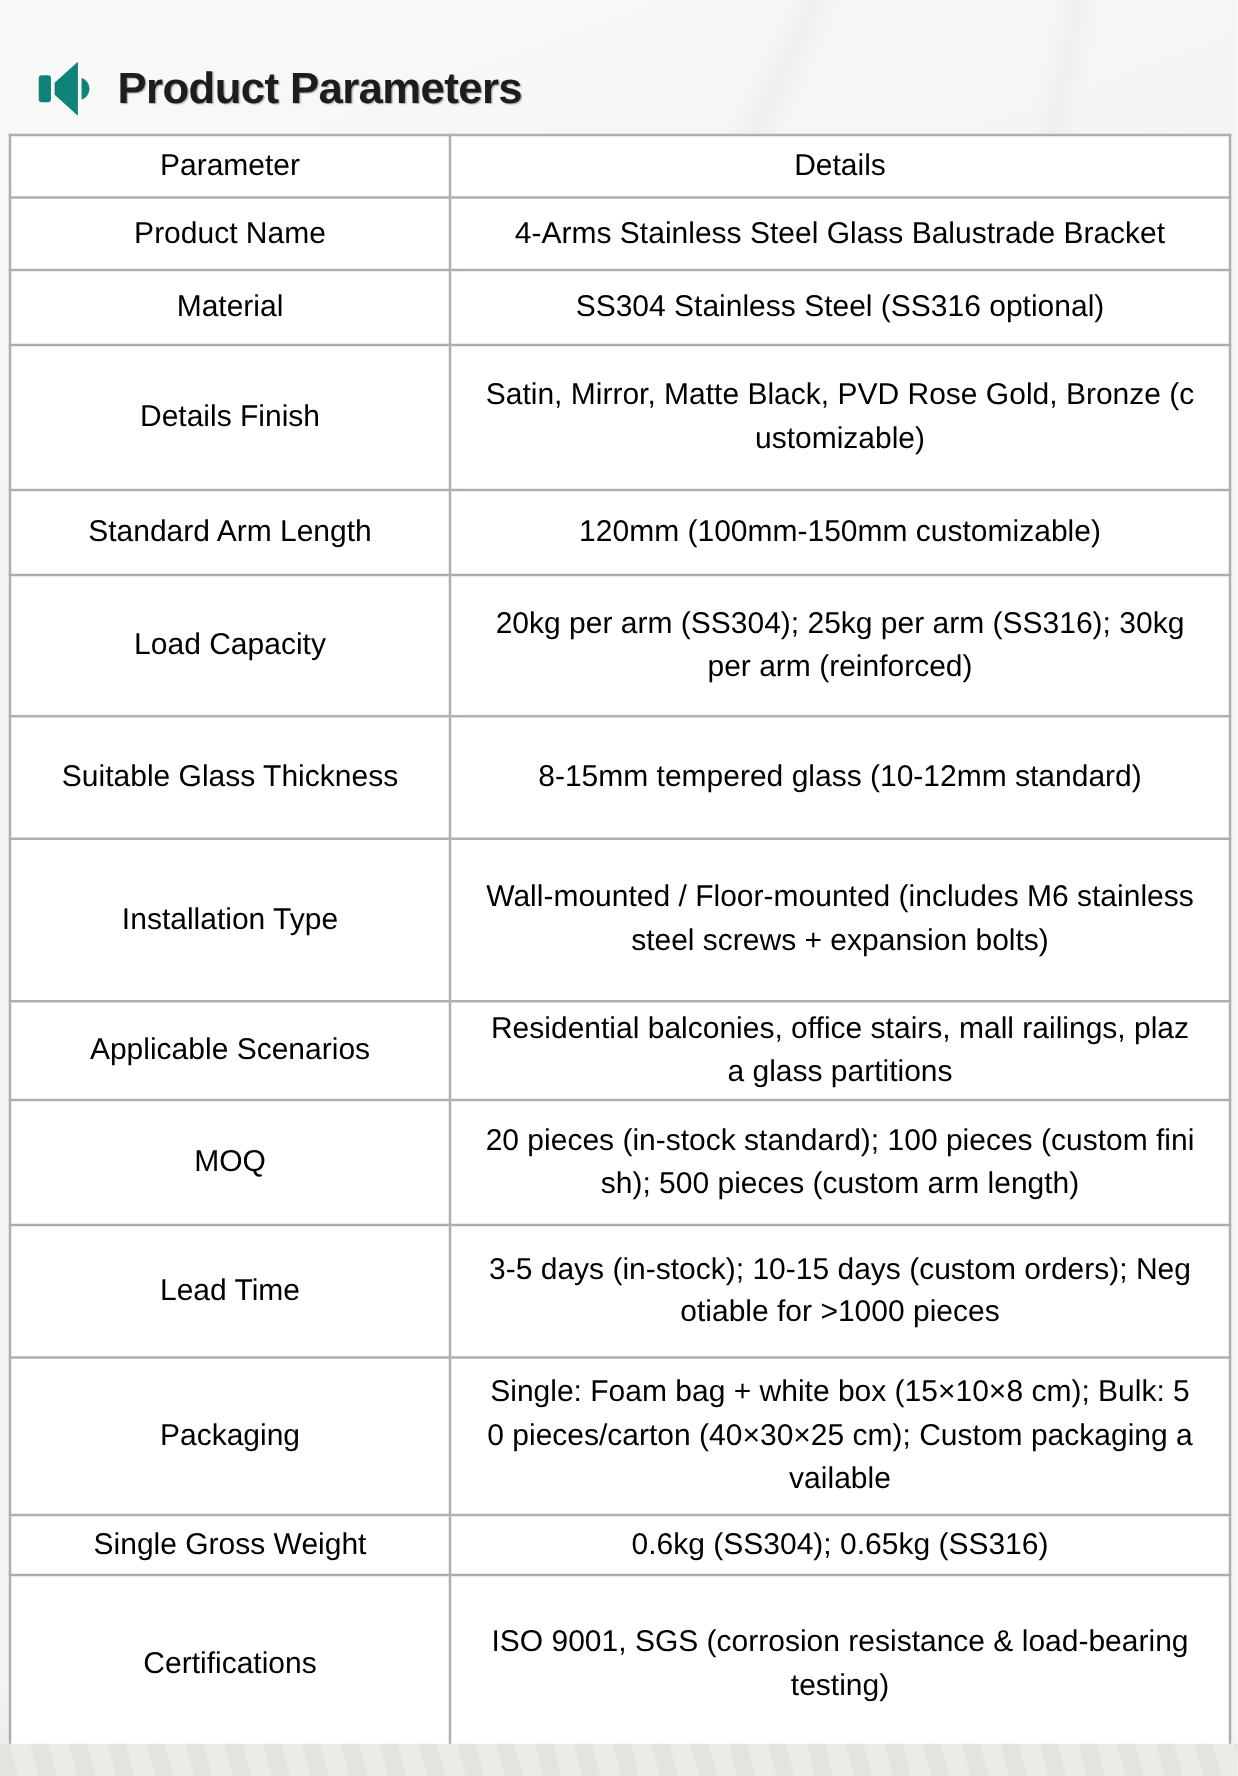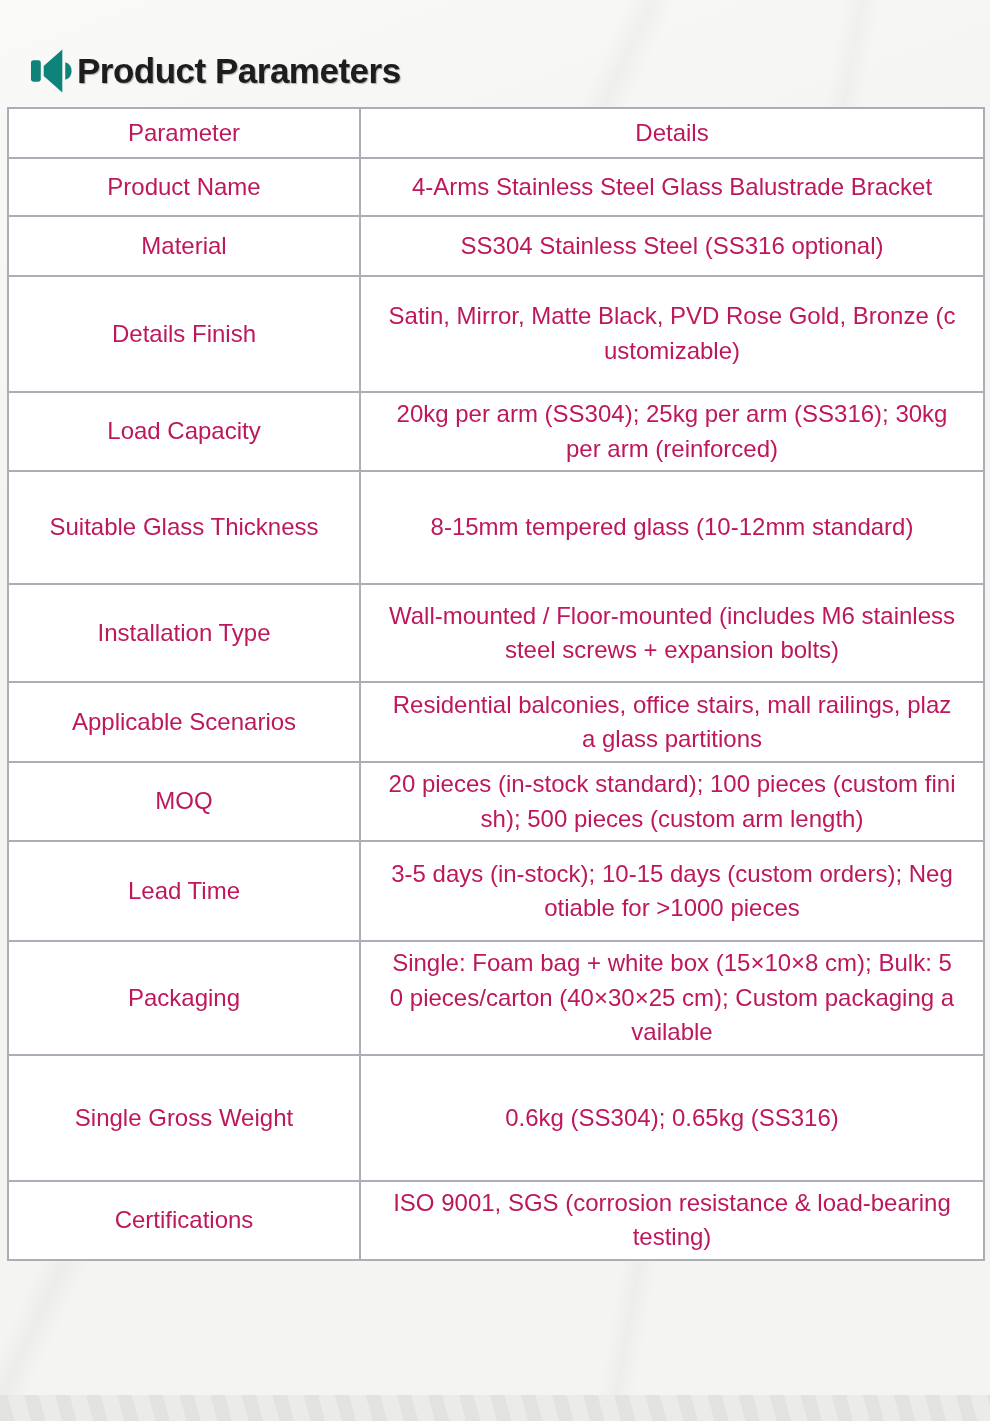--- a/index.html
+++ b/index.html
@@ -12,54 +12,54 @@
   
   body::before{
     content:"";position:absolute;inset:0;pointer-events:none;
     background:
       linear-gradient(115deg, rgba(0,0,0,0) 38%, rgba(120,120,115,0.06) 39.5%, rgba(0,0,0,0) 41%),
       linear-gradient(100deg, rgba(0,0,0,0) 68%, rgba(120,120,115,0.05) 69.5%, rgba(0,0,0,0) 71%),
       linear-gradient(160deg, rgba(255,255,255,0.5), rgba(0,0,0,0) 30%);
   }
   .page-header{
     position:absolute;left:30px;top:44px;height:54px;
-    display:flex;align-items:center;
+    display:flex;align-items:center;gap:17px;
   }
   .speaker-icon{width:47px;height:50px;display:block;flex:0 0 auto;}
   .page-title{
     font-size:35px;font-weight:900;letter-spacing:-0.5px;color:#1d1d1d;
     text-shadow:1px 1px 1px rgba(30,30,30,0.35);
     white-space:nowrap;
   }
   table.params{
     position:absolute;left:7px;top:107px;width:978px;
     border-collapse:collapse;table-layout:fixed;
     background:#ffffff;
   }
   .params th,.params td{
     border:2px solid #abaeb6;
     text-align:center;vertical-align:middle;
-    font-size:24px;font-weight:400;line-height:1.44;color:#be185d;
+    font-size:24px;font-weight:400;line-height:1.44;color:#000000;
     background:#ffffff;
   }
   .params col.c-param{width:352px;}
   .params th{height:44px;padding:2px 8px;}
   .params td.param{padding:4px 10px;}
   .params td.details{padding:4px 26px;word-break:break-all;}
   
   .params tbody tr:nth-child(1){height:58px;}
   .params tbody tr:nth-child(2){height:60px;}
   .params tbody tr:nth-child(3){height:116px;}
   .params tbody tr:nth-child(4){height:68px;}
   .params tbody tr:nth-child(5){height:113px;}
   .params tbody tr:nth-child(6){height:98px;}
-  .params tbody tr:nth-child(7){height:80px;margin-top:24px;}
+  .params tbody tr:nth-child(7){height:130px;margin-top:24px;}
   .params tbody tr:nth-child(8){height:64px;}
   .params tbody tr:nth-child(9){height:100px;padding-left:10px;}
-  .params tbody tr:nth-child(10){height:86px;padding-left:21px;}
+  .params tbody tr:nth-child(10){height:106px;padding-left:21px;}
   .params tbody tr:nth-child(11){height:126px;}
   .params tbody tr:nth-child(12){height:48px;}
   .params tbody tr:nth-child(13){height:143px;}
   .footer-strip{
     position:absolute;left:0;right:0;bottom:0;height:26px;
     background:
       repeating-linear-gradient(75deg, rgba(180,182,172,0.12) 0 14px, rgba(255,255,255,0.1) 14px 30px),
       #e9eae5;
   }
 </style>
@@ -93,20 +93,24 @@
       </tr>
       <tr>
         <td class="param">Material</td>
         <td class="details">SS304 Stainless Steel (SS316 optional)</td>
       </tr>
       <tr>
         <td class="param">Details Finish</td>
         <td class="details">Satin, Mirror, Matte Black, PVD Rose Gold, Bronze (customizable)</td>
       </tr>
       <tr>
+        <td class="param">Standard Arm Length</td>
+        <td class="details">120mm (100mm-150mm customizable)</td>
+      </tr>
+      <tr>
         <td class="param">Load Capacity</td>
         <td class="details">20kg per arm (SS304); 25kg per arm (SS316); 30kg per arm (reinforced)</td>
       </tr>
       <tr>
         <td class="param">Suitable Glass Thickness</td>
         <td class="details">8-15mm tempered glass (10-12mm standard)</td>
       </tr>
       <tr>
         <td class="param">Installation Type</td>
         <td class="details">Wall-mounted / Floor-mounted (includes M6 stainless steel screws + expansion bolts)</td>

